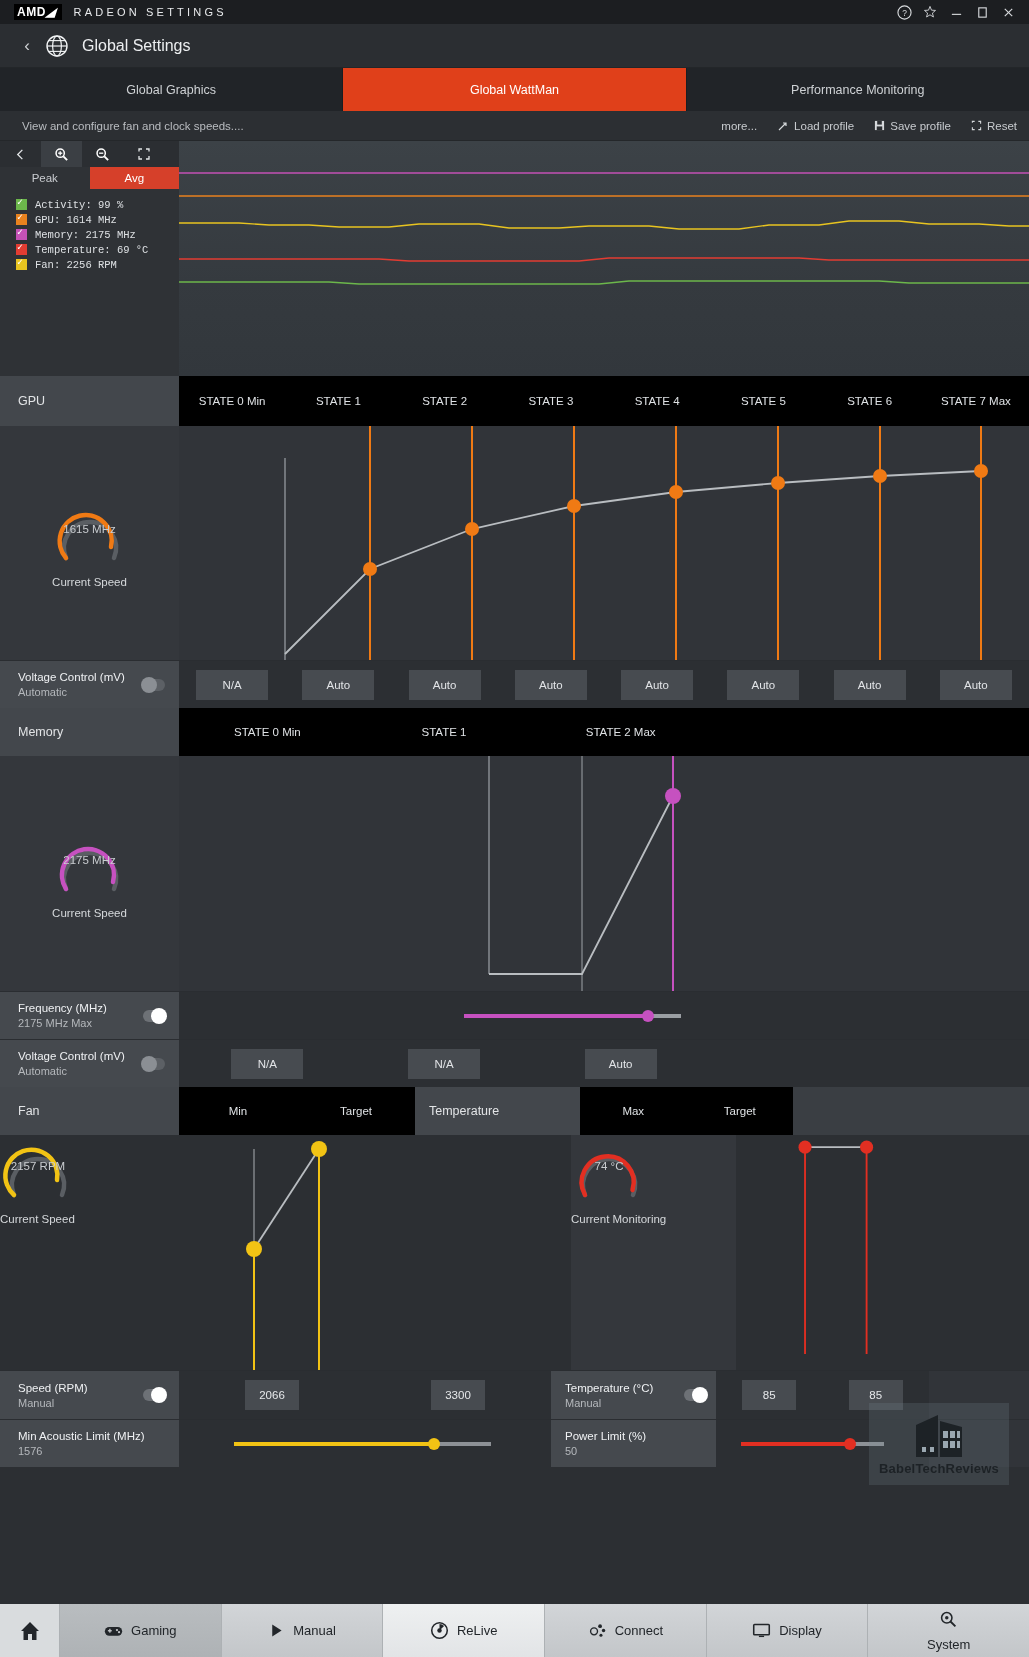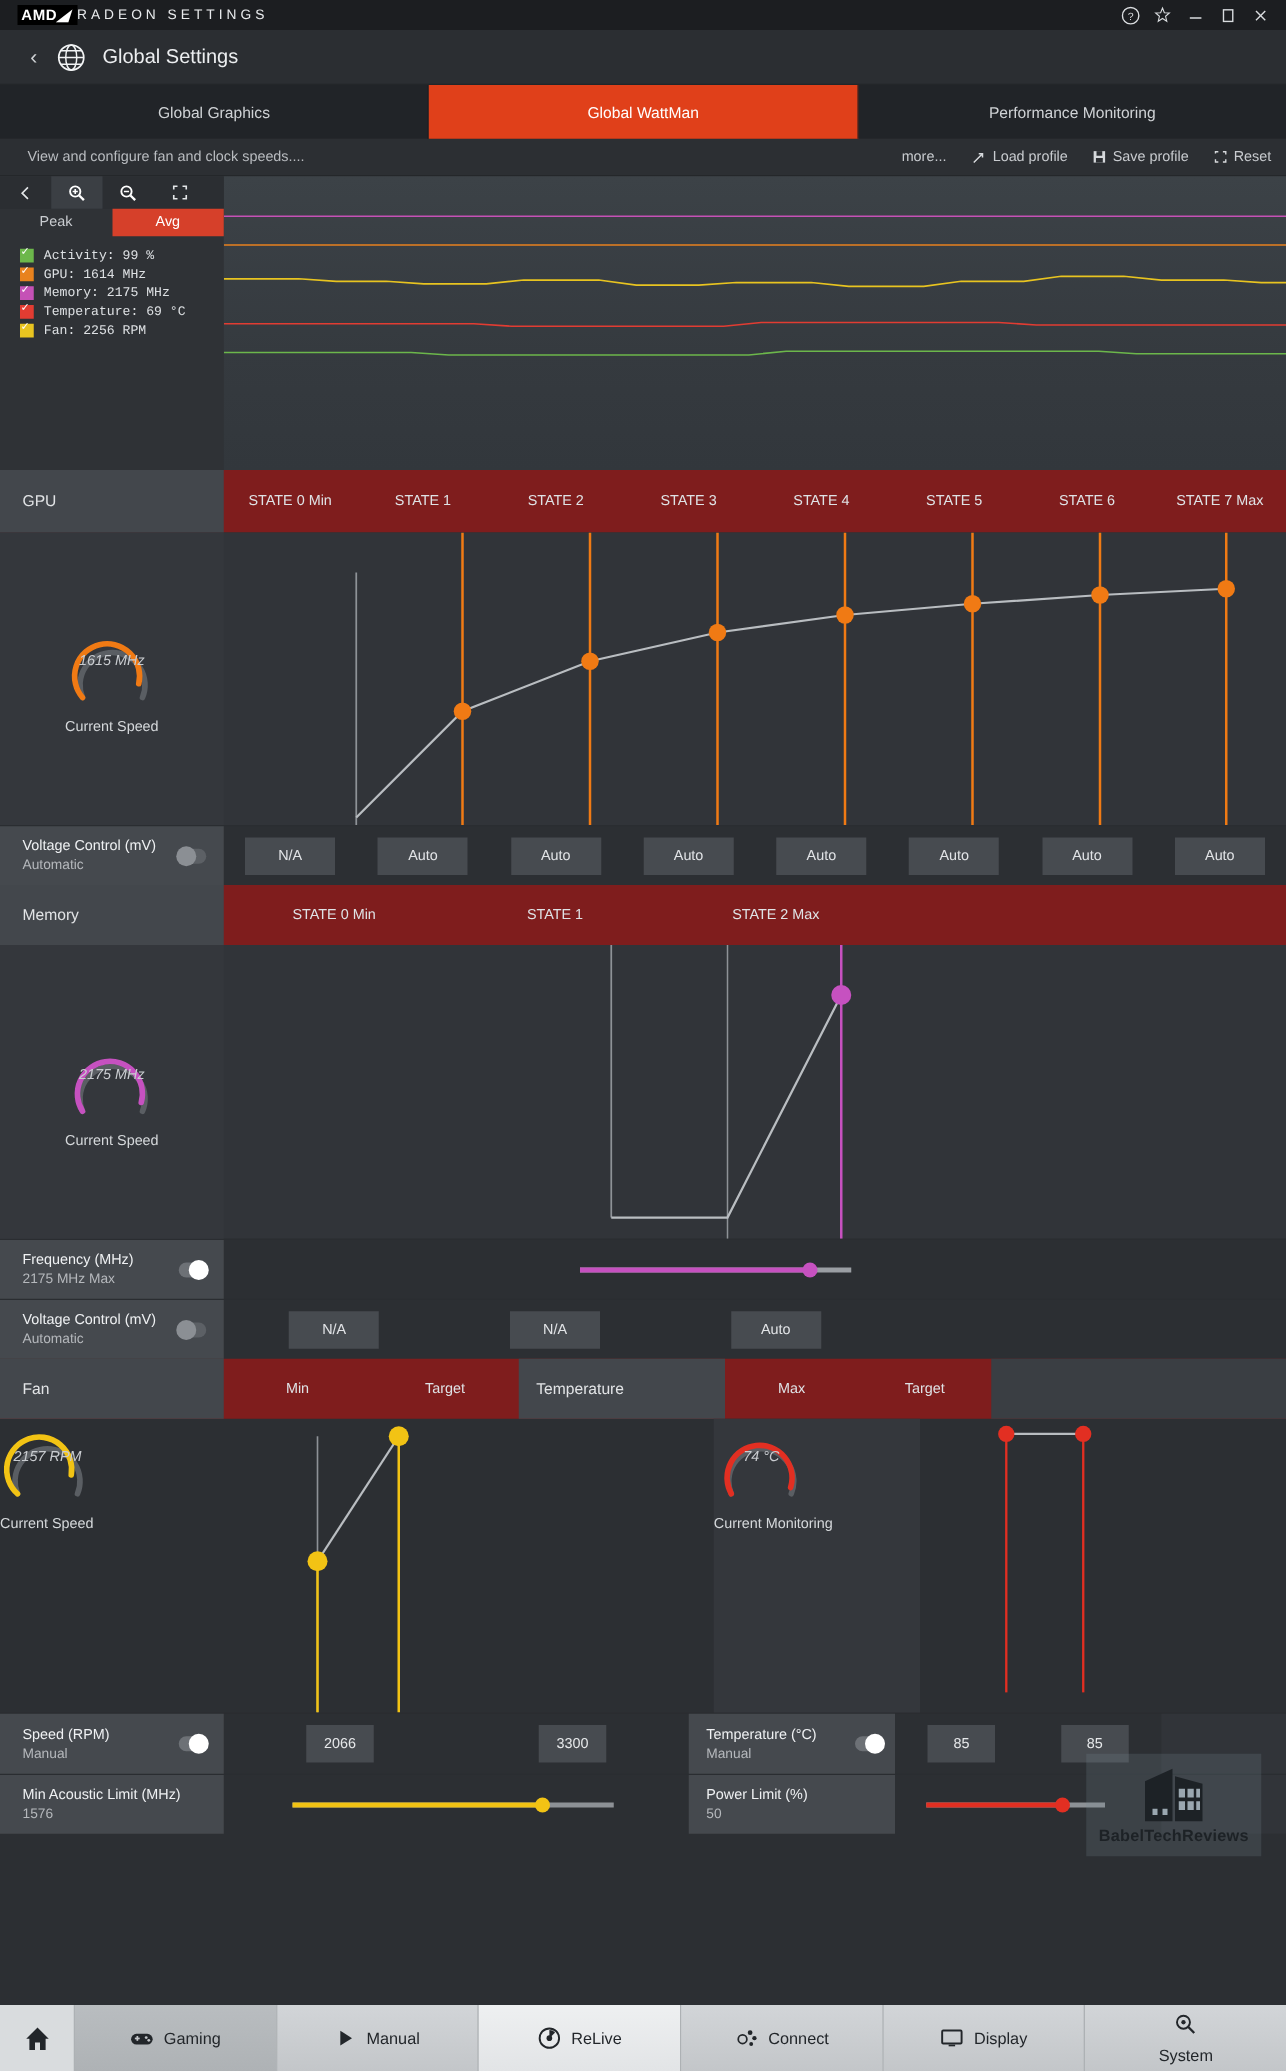--- a/index.html
+++ b/index.html
@@ -13,21 +13,21 @@
   
   .titlebar {
     height:24px; background:#1c1e21; display:flex; align-items:center;
     padding:0 8px 0 14px; position:relative; z-index:5;
   }
   .amd-logo {
     font-size:12px; font-weight:bold; letter-spacing:.5px; color:#ffffff;
     background:#000; padding:1px 5px 1px 3px; display:inline-block;
   }
   .amd-arrow { display:inline-block; transform:skewX(-18deg); margin-left:1px; }
-  .rs-title { letter-spacing:3.2px; font-size:11px; color:#e8eaec; }
+  .rs-title { margin-left:12px; letter-spacing:3.2px; font-size:11px; color:#e8eaec; }
   .tb-spacer { flex:1; }
   .tb-btn {
     width:26px; height:22px; display:flex; align-items:center; justify-content:center;
     color:#cfd2d5; font-size:13px; cursor:default;
   }
   .tb-btn svg { display:block; }
 
   
   .header {
     height:44px; background:#2b2e32; display:flex; align-items:center;
@@ -70,34 +70,34 @@
                   font-size:11.5px; color:#c9ccd0; }
   .mon-pa .avg { background:#d6402a; color:#fff; }
   .legend { padding:8px 0 0 16px;font-family:Liberation Mono, monospace; }
   .leg-row { display:flex; align-items:center; height:15px; font-size:10.5px; color:#dde0e3; }
   .leg-sw { width:11px; height:11px; margin-right:8px; position:relative; }
   .leg-sw:after{ content:"✓"; position:absolute; left:1px; top:-3px; font-size:10px; color:#fff; }
   .mon-graph { flex:1; position:relative; }
   .mon-graph svg { position:absolute; inset:0; }
 
   
-  .sec-head { display:flex; height:50px; background:#7f1d1d; }
+  .sec-head { display:flex; height:50px; background:#000000; }
   .sec-head .lbl { width:179px; display:flex; align-items:center; padding-left:18px;
                    font-size:12.5px; color:#e2e4e6; background:#43474c; }
   .sec-head .states { flex:1; display:flex; }
   .sec-head .states > div { flex:1; display:flex; align-items:center; justify-content:center;
                             font-size:11.5px; color:#dfe2e5; }
 
   
   .panel { display:flex; background:#313439; }
   .panel .gauge-cell {
     width:179px; display:flex; flex-direction:column; align-items:center;
     justify-content:center; background:#34373c;
   }
-  .gauge-wrap { position:relative; width:76px; height:66px;font-style:italic; }
+  .gauge-wrap { position:relative; width:76px; height:66px; }
   .gauge-val {
     position:absolute; left:0; right:0; top:25px; text-align:center;
     font-size:11.5px; color:#c9ccd0;
   }
   .gauge-cap { margin-top:12px; font-size:11.5px; color:#d5d8db; }
   .plot { flex:1; position:relative; }
   .plot svg { position:absolute; inset:0; }
 
   
   .ctrl { display:flex; height:48px; border-top:1px solid #2a2d31; }

